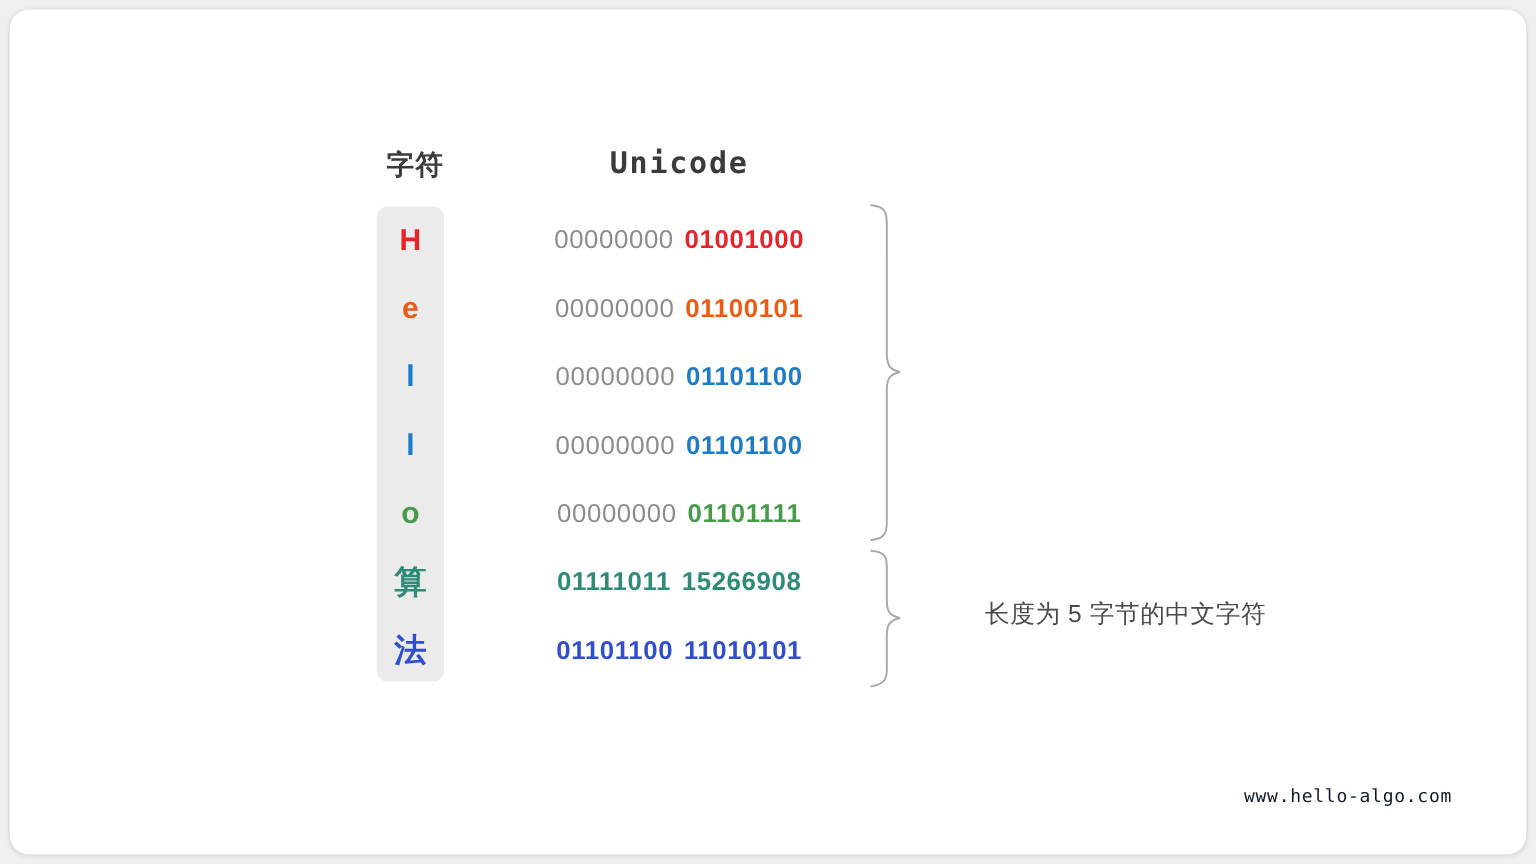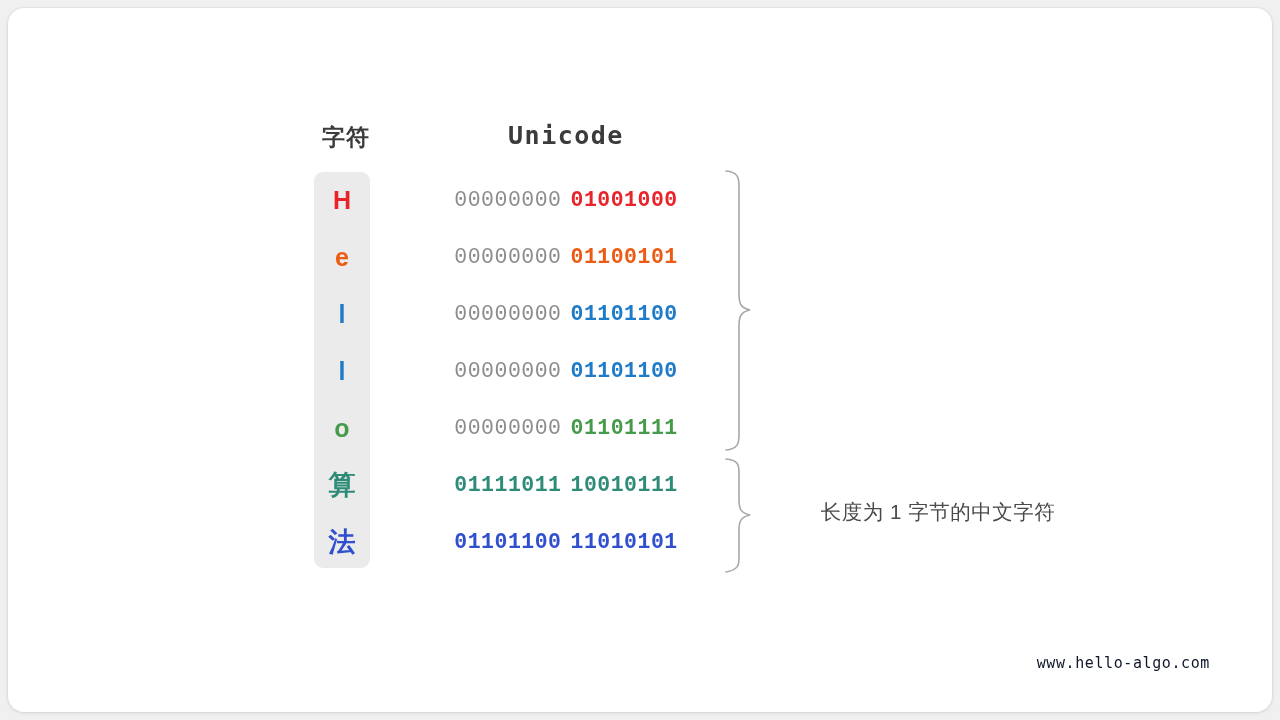--- a/index.html
+++ b/index.html
@@ -75,21 +75,21 @@
   .row-char.cjk { font-size: 27px; }
 
   .row-bits {
     position: absolute;
     left: 432px;
     width: 252px;
     height: 57px;
     line-height: 57px;
     text-align: center;
     white-space: nowrap;
-    font-family: Liberation Mono, monospace;
+    font-family: Liberation Sans, sans-serif;
     font-size: 21.5px;
     letter-spacing: 0.5px;
   }
   .byte-hi { color: #8c8c8c; font-weight: normal; }
   .byte-lo { font-weight: bold; }
   .bitgap { display: inline-block; width: 9px; }
 
   
   #brace-1, #brace-2 {
     position: absolute;
@@ -145,21 +145,21 @@
       <div class="row-bits" style="top: 164px;"><span class="byte-hi">00000000</span><span class="bitgap"></span><span class="byte-lo" style="color: rgb(232, 35, 42);">01001000</span></div>
       <div class="row-char" style="top: 221px; color: rgb(236, 91, 19);">e</div>
       <div class="row-bits" style="top: 221px;"><span class="byte-hi">00000000</span><span class="bitgap"></span><span class="byte-lo" style="color: rgb(236, 91, 19);">01100101</span></div>
       <div class="row-char" style="top: 278px; color: rgb(30, 123, 200);">l</div>
       <div class="row-bits" style="top: 278px;"><span class="byte-hi">00000000</span><span class="bitgap"></span><span class="byte-lo" style="color: rgb(30, 123, 200);">01101100</span></div>
       <div class="row-char" style="top: 335px; color: rgb(30, 123, 200);">l</div>
       <div class="row-bits" style="top: 335px;"><span class="byte-hi">00000000</span><span class="bitgap"></span><span class="byte-lo" style="color: rgb(30, 123, 200);">01101100</span></div>
       <div class="row-char" style="top: 392px; color: rgb(70, 155, 75);">o</div>
       <div class="row-bits" style="top: 392px;"><span class="byte-hi">00000000</span><span class="bitgap"></span><span class="byte-lo" style="color: rgb(70, 155, 75);">01101111</span></div>
       <div class="row-char cjk" style="top: 449px; color: rgb(46, 139, 120);">算</div>
-      <div class="row-bits" style="top: 449px;"><span class="byte-hi" style="color: rgb(46, 139, 120); font-weight: bold;">01111011</span><span class="bitgap"></span><span class="byte-lo" style="color: rgb(46, 139, 120);">10010111</span></div>
+      <div class="row-bits" style="top: 449px;"><span class="byte-hi" style="color: rgb(46, 139, 120); font-weight: bold;">01111011</span><span class="bitgap"></span><span class="byte-lo" style="color: rgb(46, 139, 120);">15266908</span></div>
       <div class="row-char cjk" style="top: 506px; color: rgb(47, 79, 206);">法</div>
       <div class="row-bits" style="top: 506px;"><span class="byte-hi" style="color: rgb(47, 79, 206); font-weight: bold;">01101100</span><span class="bitgap"></span><span class="byte-lo" style="color: rgb(47, 79, 206);">11010101</span></div>
     </div>
 
   <svg id="brace-1" width="40" height="285" viewBox="0 0 40 285">
     <path class="brace-path" d="M 2 3
              C 14 4, 15 10, 15 18
              L 15 126
              C 15 136, 17 140, 26 142
              C 17 144, 15 148, 15 158
@@ -174,17 +174,17 @@
              C 15 53, 17 57, 26 59
              C 17 61, 15 65, 15 74
              L 15 102
              C 15 109, 14 114, 2 116"></path>
   </svg>
 
   <div class="annotation" id="annotation-1">
   </div>
 
   <div class="annotation" id="annotation-2">
-    <div class="line1">长度为 1 字节的中文字符</div>
+    <div class="line1">长度为 5 字节的中文字符</div>
   </div>
 
   <div id="watermark">www.hello-algo.com</div>
 </div>
 
 </body></html>

